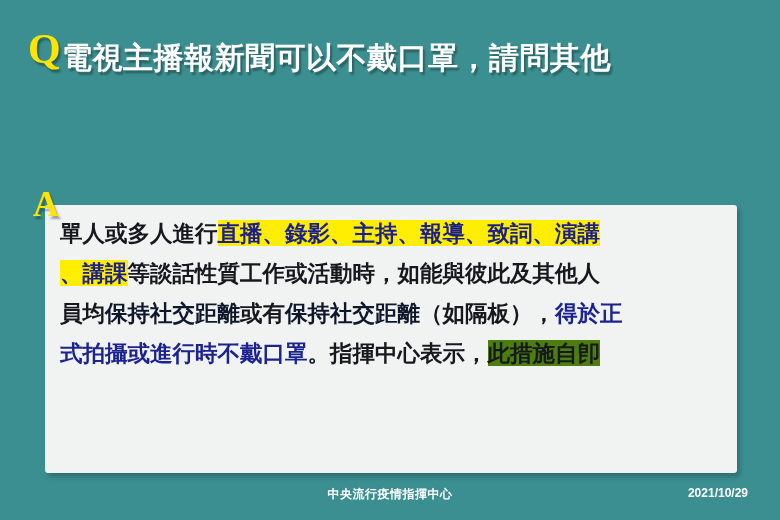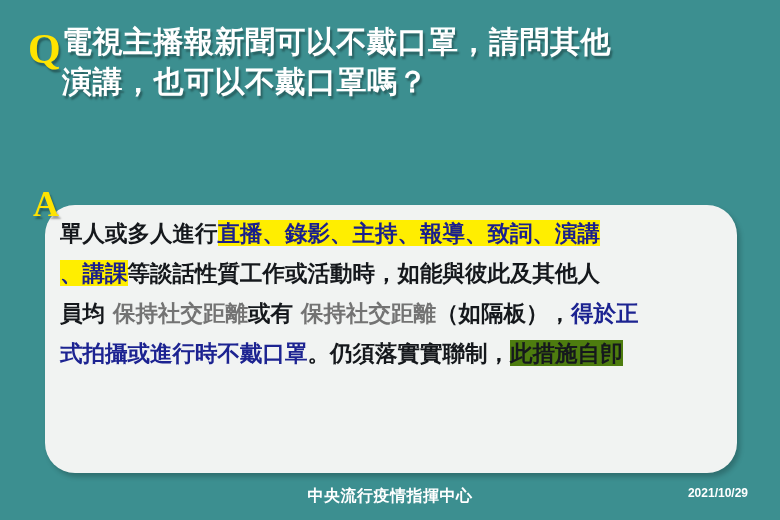--- a/index.html
+++ b/index.html
@@ -44,21 +44,21 @@
     left: 62px;
     top: 0px;
     width: 700px;
     color: #ffffff;
     font-weight: bold;
     font-size: 30px;
     line-height: 40px;
     letter-spacing: 0.5px;
     text-shadow: 2px 3px 2px rgba(0,0,0,0.32);
   }
-  .q-line { display: block; white-space: nowrap; }
+  .q-line { display: block; white-space: nowrap; margin-top: 16px; }
 
   
   .a-mark {
     position: absolute;
     left: 33px;
     top: 186px;
     font-size: 36px;
     font-weight: bold;
     color: #ffe400;
     line-height: 1;
@@ -66,21 +66,21 @@
     text-shadow: 2px 3px 2px rgba(0,0,0,0.35);
     font-family: "Liberation Serif", "DejaVu Serif", serif;
   }
   .a-card {
     position: absolute;
     left: 45px;
     top: 205px;
     width: 692px;
     height: 268px;
     background: #f1f3f2;
-    border-radius: 30px;
+    border-radius: 3px;
     box-shadow: 3px 4px 5px rgba(0,0,0,0.22);
     z-index: 2;
     overflow: hidden;
   }
   .a-text {
     position: absolute;
     left: 15px;
     top: 8px;
     width: 668px;
     font-size: 22.5px;
@@ -88,21 +88,21 @@
     font-weight: bold;
     color: #15181c;
     letter-spacing: 0px;
   }
   .a-line { display: block; white-space: nowrap; }
 
   .hl-yellow {
     background: #ffee00;
     color: #1a1f8c;
   }
-  .c-red { color: #737373; padding-left: 8px; }
+  .c-red { color: #0f172a; }
   .c-blue { color: #1c2391; }
   .hl-gray {
     background: #4d7c0f;
     color: #15181c;
   }
 
   
   .footer {
     position: absolute;
     left: 0;
@@ -110,21 +110,21 @@
     width: 780px;
     height: 22px;
   }
   .footer-org {
     position: absolute;
     left: 0;
     top: 0;
     width: 780px;
     text-align: center;
     color: #ffffff;
-    font-size: 16px;
+    font-size: 12px;
     font-weight: bold;
     letter-spacing: 0.5px;
   }
   .footer-date {
     position: absolute;
     right: 32px;
     top: 0;
     color: #ffffff;
     font-size: 12px;
     font-weight: bold;
@@ -133,32 +133,31 @@
 </style>
 </head>
 <body>
 
 <div class="poster">
 
   <div class="q-block">
     <div class="q-mark">Q</div>
     <div class="q-text">
       <span class="q-line">電視主播報新聞可以不戴口罩，請問其他</span>
-      <span class="q-line">演講，也可以不戴口罩嗎？</span>
     </div>
   </div>
 
   <div class="a-mark">A</div>
 
   <div class="a-card">
     <div class="a-text" id="answer-text">
         <span class="a-line"><span>單人或多人進行</span><span class="hl-yellow">直播、錄影、主持、報導、致詞、演講</span></span>
         <span class="a-line"><span class="hl-yellow">、講課</span><span>等談話性質工作或活動時，如能與彼此及其他人</span></span>
         <span class="a-line"><span>員均</span><span class="c-red">保持社交距離</span><span>或有</span><span class="c-red">保持社交距離</span><span>（如隔板），</span><span class="c-blue">得於正</span></span>
-        <span class="a-line"><span class="c-blue">式拍攝或進行時不戴口罩</span><span>。仍須落實實聯制，</span><span class="hl-gray">此措施自卽</span></span>
+        <span class="a-line"><span class="c-blue">式拍攝或進行時不戴口罩</span><span>。指揮中心表示，</span><span class="hl-gray">此措施自卽</span></span>
       </div>
   </div>
 
   <div class="footer">
     <div class="footer-org">中央流行疫情指揮中心</div>
     <div class="footer-date">2021/10/29</div>
   </div>
 
 </div>
 

